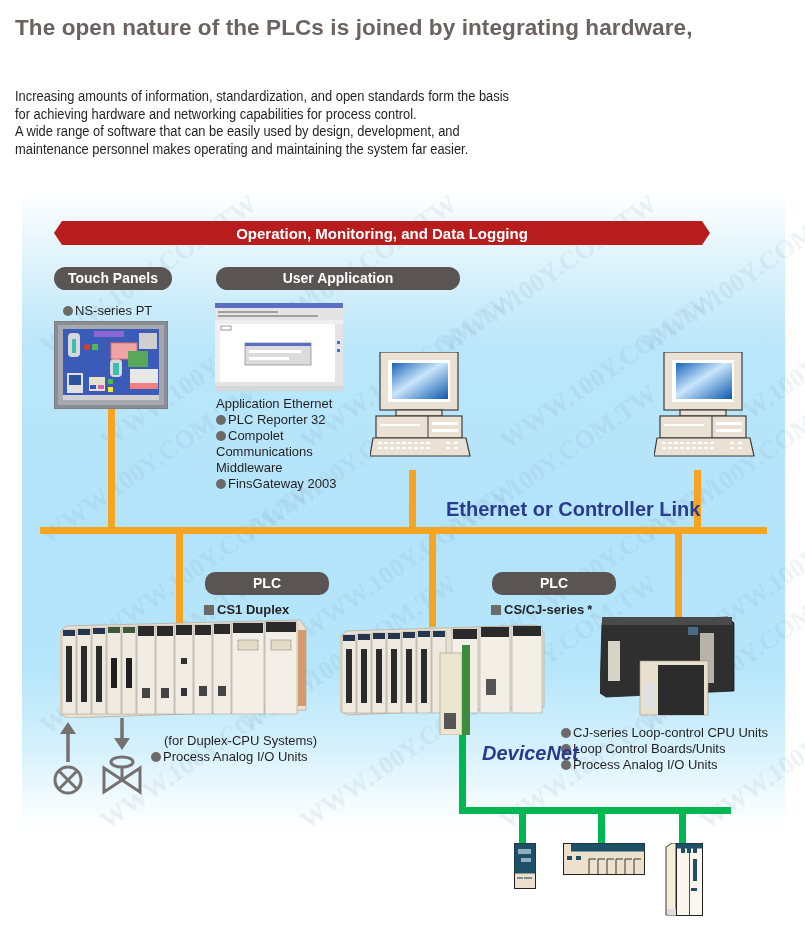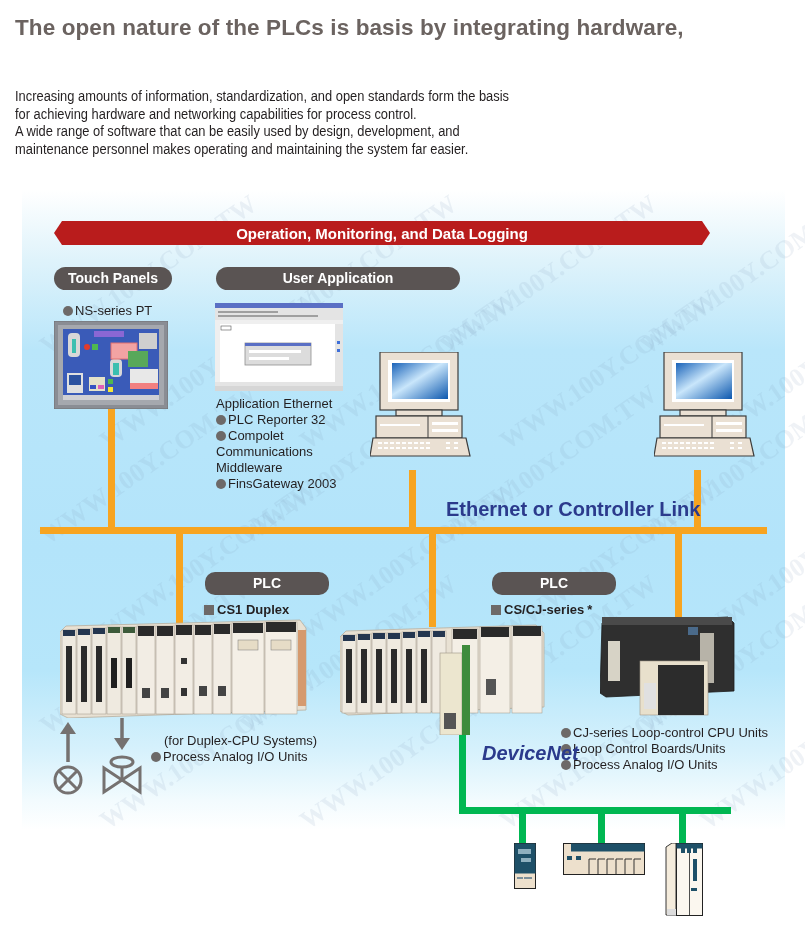--- a/index.html
+++ b/index.html
@@ -21,21 +21,21 @@
   .orange { background: #f7a420; position: absolute; }
   .green { background: #00b752; position: absolute; }
   .netlabel { font-weight: bold; font-size: 20px; color: #2b3a8c; }
   svg { display: block; }
   .wm { position: absolute; color: rgba(120,150,180,0.12); font-family: "Liberation Serif", serif; font-weight: bold; font-size: 26px; transform: rotate(-35deg); white-space: nowrap; pointer-events: none; }
 </style>
 </head>
 <body>
 
 <div class="abs headline">
-  <div>The open nature of the PLCs is basis by integrating hardware,</div>
+  <div>The open nature of the PLCs is joined by integrating hardware,</div>
 </div>
 
 <div class="abs intro">
   <div>Increasing amounts of information, standardization, and open standards form the basis</div>
   <div>for achieving hardware and networking capabilities for process control.</div>
   <div>A wide range of software that can be easily used by design, development, and</div>
   <div>maintenance personnel makes operating and maintaining the system far easier.</div>
 </div>
 
 <div class="abs panel"></div>

